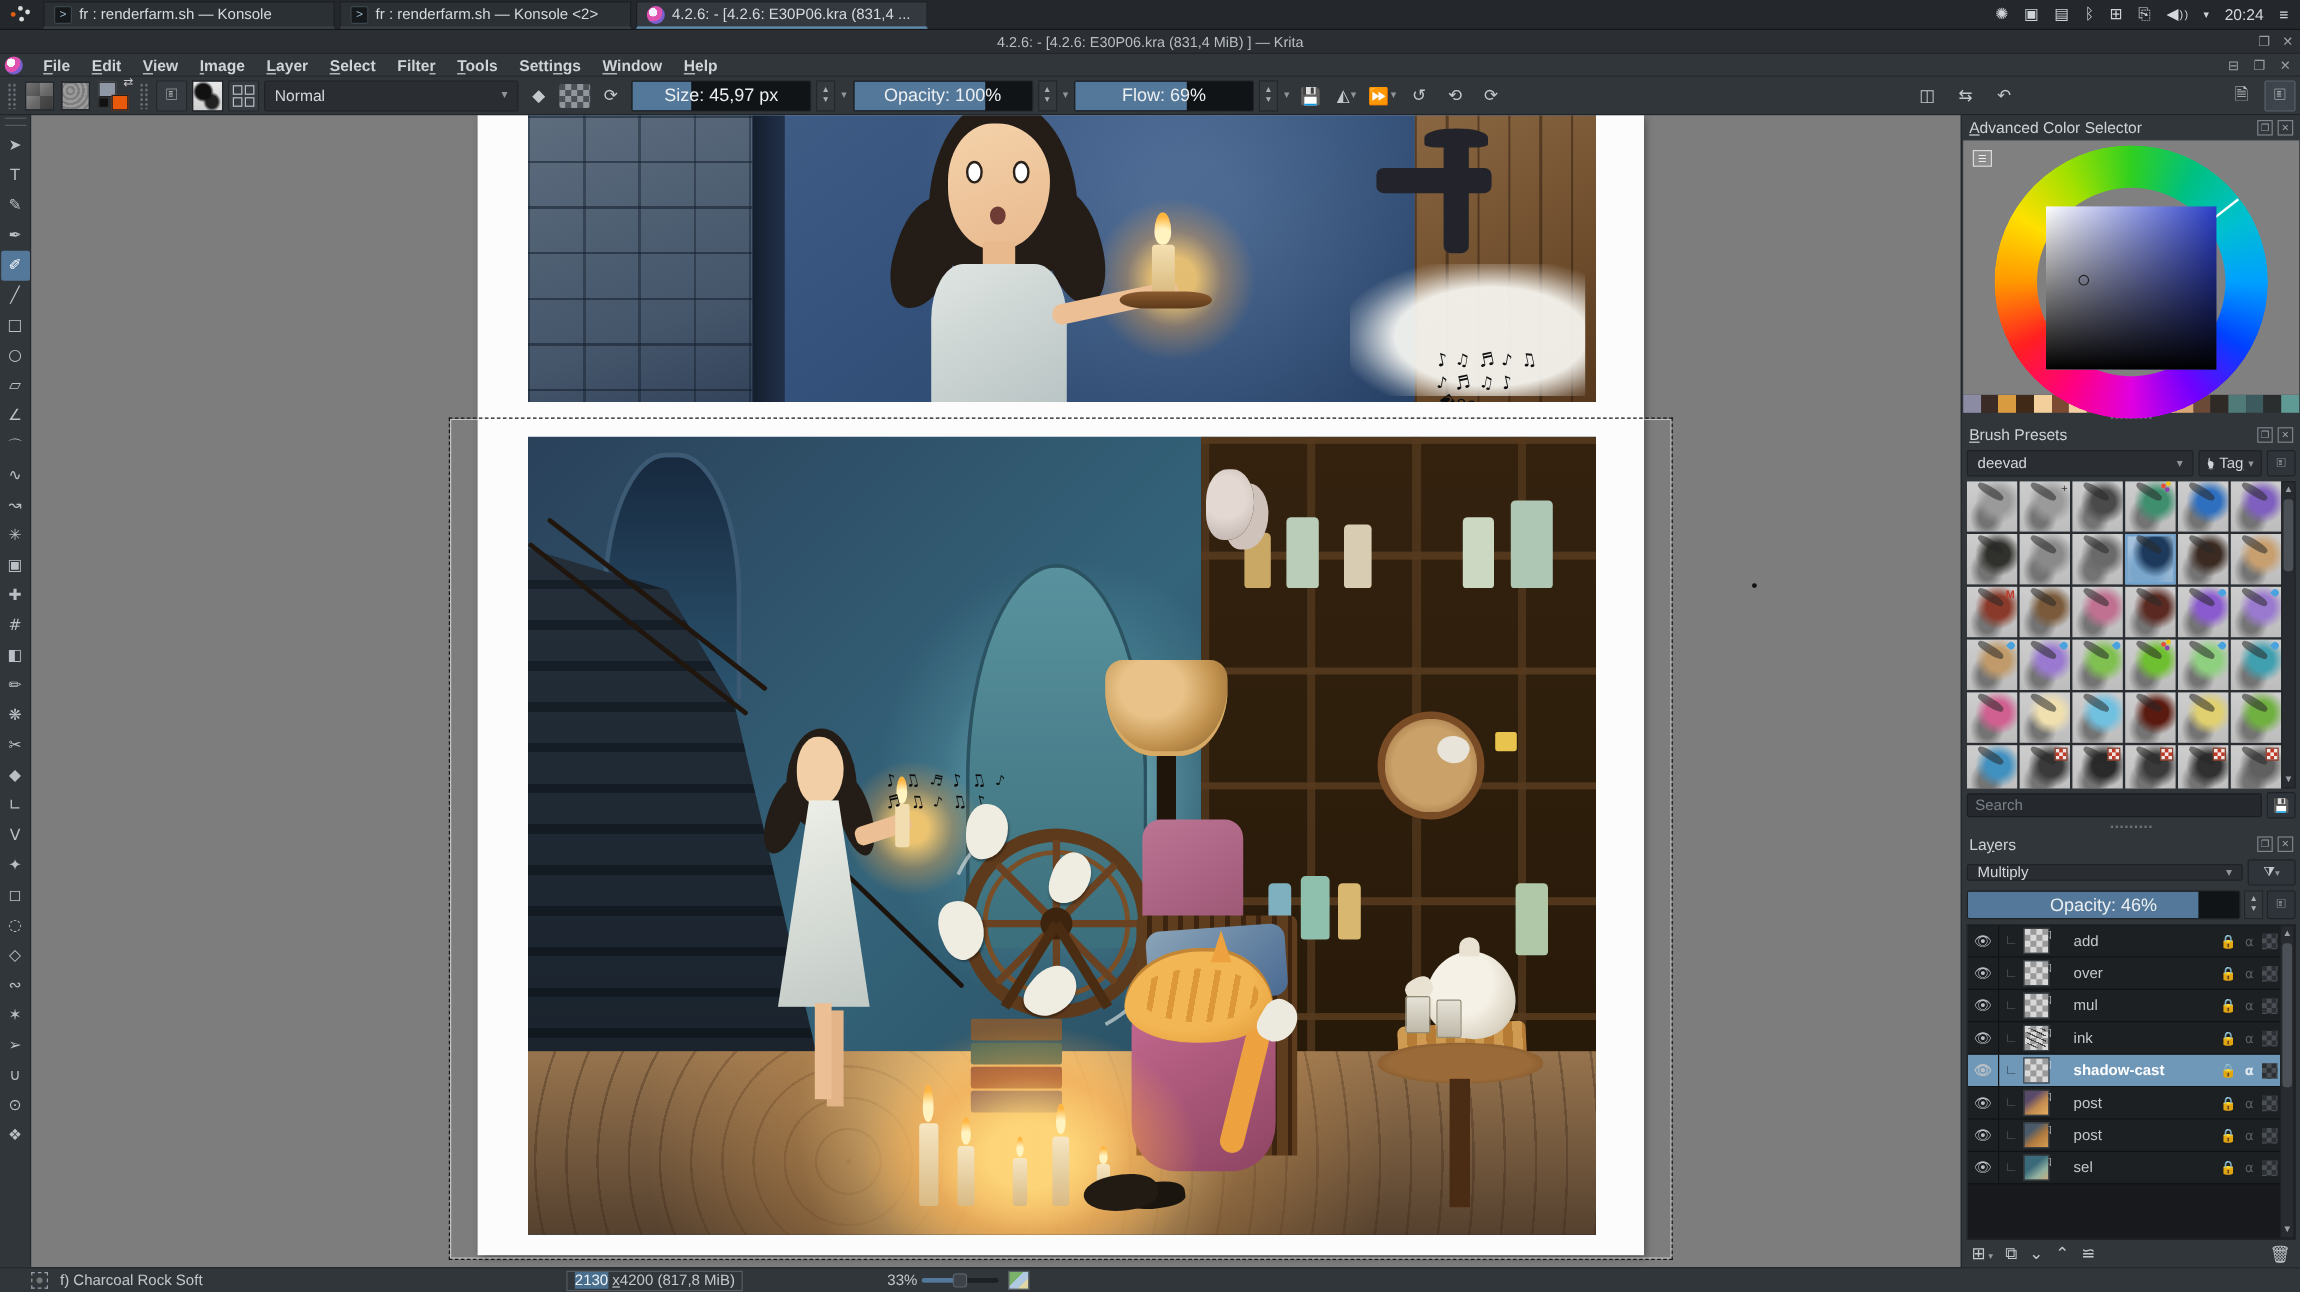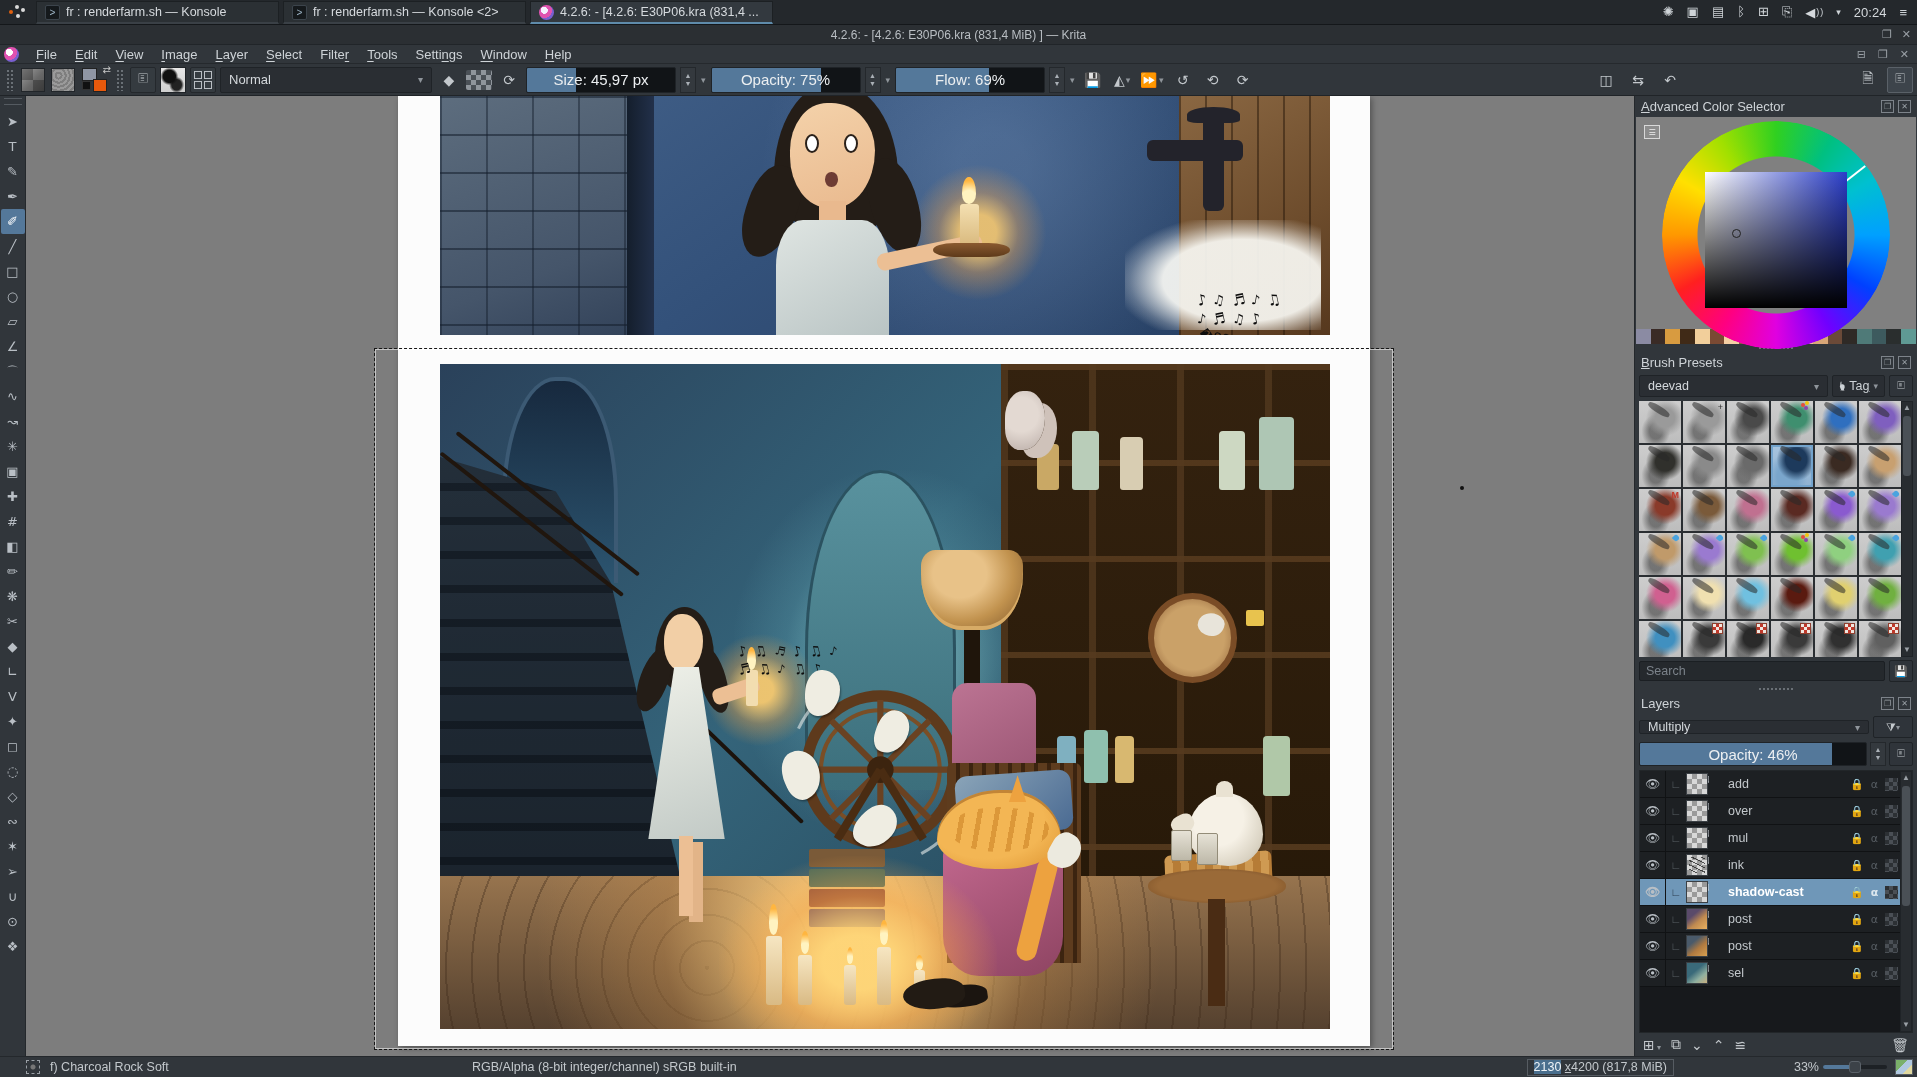--- a/index.html
+++ b/index.html
@@ -25,21 +25,21 @@
   .tray .tico{font-size:13px;color:#cfd4d8;}
   .tray .time{font-size:13px;}
   .vol{display:flex;align-items:center;}
   .vol i{font-style:normal;font-size:9px;margin-left:1px;color:#cfd4d8;}
 
   
   #titlebar{position:absolute;left:0;top:25px;width:100%;height:20px;background:#2b2f33;display:flex;align-items:center;justify-content:center;color:#b9bec3;font-size:12px;border-bottom:1px solid #212529;}
   #titlebar .wbtns{position:absolute;right:6px;top:0;height:100%;display:flex;gap:10px;align-items:center;color:#9aa0a6;font-size:11px;}
   #menubar{position:absolute;left:0;top:45px;width:100%;height:19px;background:#31363b;display:flex;align-items:center;gap:2px;padding-left:4px;border-bottom:1px solid #25292d;}
   #menubar .kicon{width:15px;height:15px;border-radius:50%;background:radial-gradient(circle at 35% 35%,#fff 0 25%,#e052b0 26% 55%,#7a5fd0 56% 100%);margin-right:6px;}
-  .menu-item{padding:1px 9px;color:#ced3d7;}
+  .menu-item{padding:1px 9px;color:#ced3d7;font-weight:bold;}
   .menu-item u{text-decoration:underline;text-underline-offset:2px;}
   #menubar .wbtns{margin-left:auto;display:flex;gap:12px;padding-right:8px;color:#9aa0a6;font-size:11px;}
 
   
   #toolbar{position:absolute;left:0;top:64px;width:100%;height:32px;background:#31363b;border-bottom:1px solid #202428;display:flex;align-items:center;gap:4px;padding:0 4px;}
   .tb-handle{width:8px;height:22px;background-image:radial-gradient(#6a7076 1px,transparent 1.2px);background-size:4px 4px;margin:0 2px;}
   .tb-btn{height:26px;min-width:26px;display:flex;align-items:center;justify-content:center;color:#c3c8cc;font-size:14px;border-radius:2px;position:relative;}
   .tb-btn.boxed{border:1px solid #24282c;background:#353b40;}
   .swatch{width:24px;height:24px;border:1px solid #212529;}
   .swatch.grad{background:linear-gradient(135deg,#d9d9d9 0%,#8f8f8f 55%,#6f6f6f 100%),repeating-conic-gradient(#bbb 0 25%,#888 0 50%);background-blend-mode:multiply;}
@@ -383,21 +383,21 @@
       <div class="lbl">Size: 45,97 px</div>
     </div>
     <div class="spin">
         <span>▲</span>
         <span>▼</span>
       </div>
     <span class="mini-arr">▾</span>
 
     <div class="kslider">
       <div class="fill" style="width: 74%;"></div>
-      <div class="lbl">Opacity: 75%</div>
+      <div class="lbl">Opacity: 100%</div>
     </div>
     <div class="spin">
         <span>▲</span>
         <span>▼</span>
       </div>
     <span class="mini-arr">▾</span>
 
     <div class="kslider">
       <div class="fill" style="width: 63%;"></div>
       <div class="lbl">Flow: 69%</div>
@@ -887,21 +887,20 @@
       <span>≌</span>
       <span class="del">🗑</span>
     </div>
   </div>
 
   <div id="statusbar">
     <div id="sb-left">
       <div id="sb-tool-icon"></div>
       <span>f) Charcoal Rock Soft</span>
     </div>
-    <div id="sb-center">RGB/Alpha (8-bit integer/channel)  sRGB built-in</div>
     <div id="sb-dims">
       <span class="hl">2130</span>
       <span>&nbsp;</span>
         <u>x</u>
       <span> 4200 (817,8 MiB)</span>
     </div>
     <span id="sb-zoom">33%</span>
     <div id="zoom-slider">
         <div class="zfill"></div>
         <div class="zhandle"></div>

